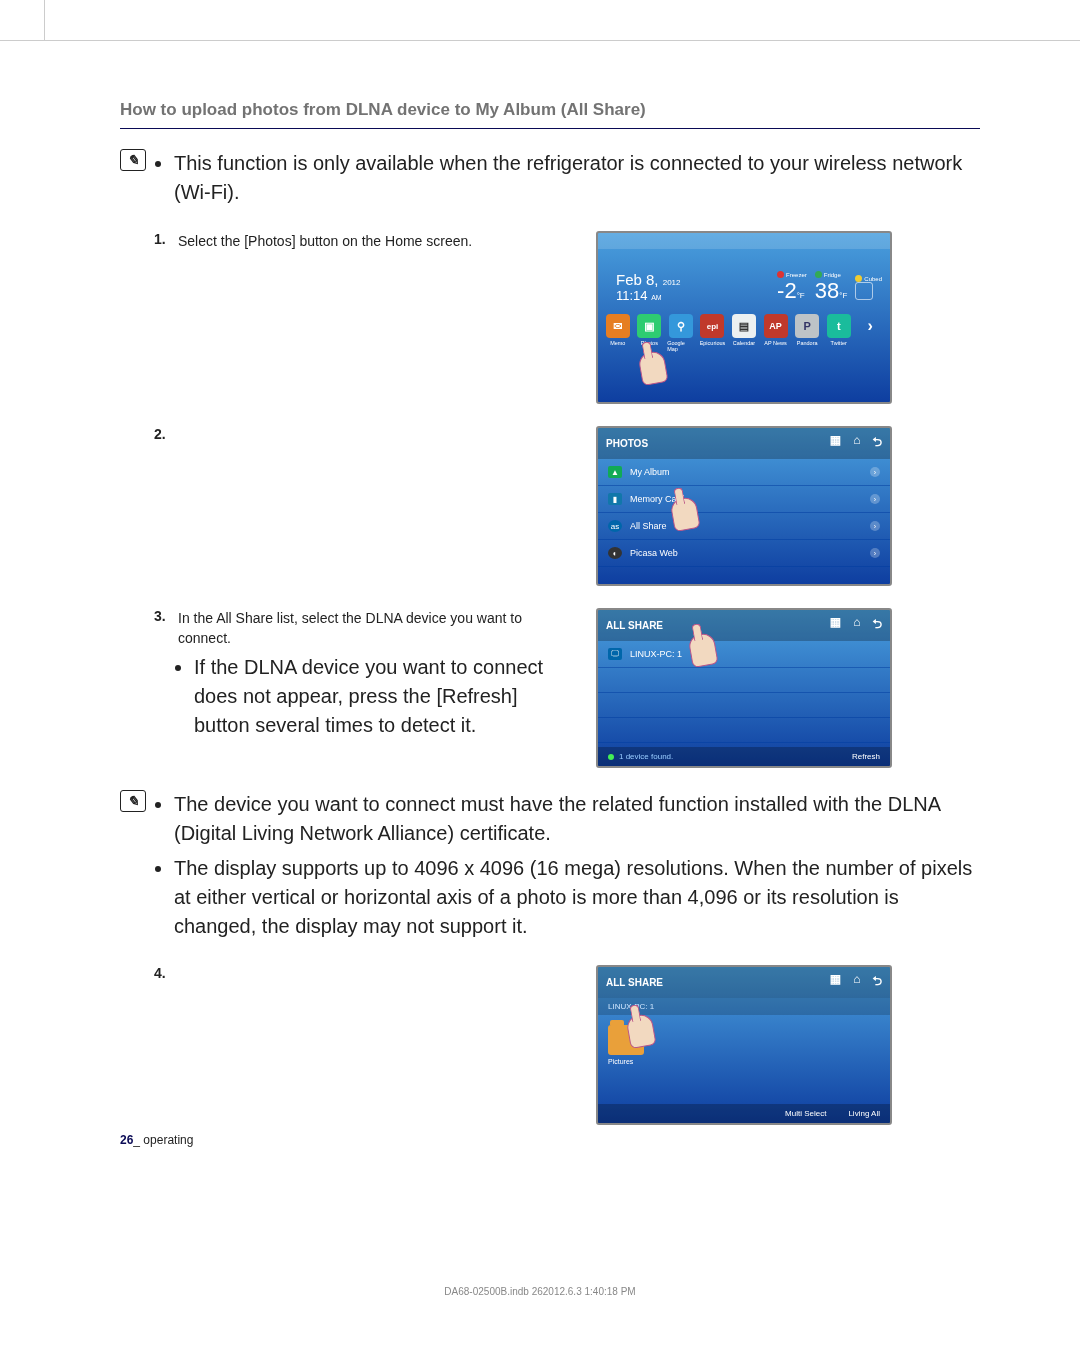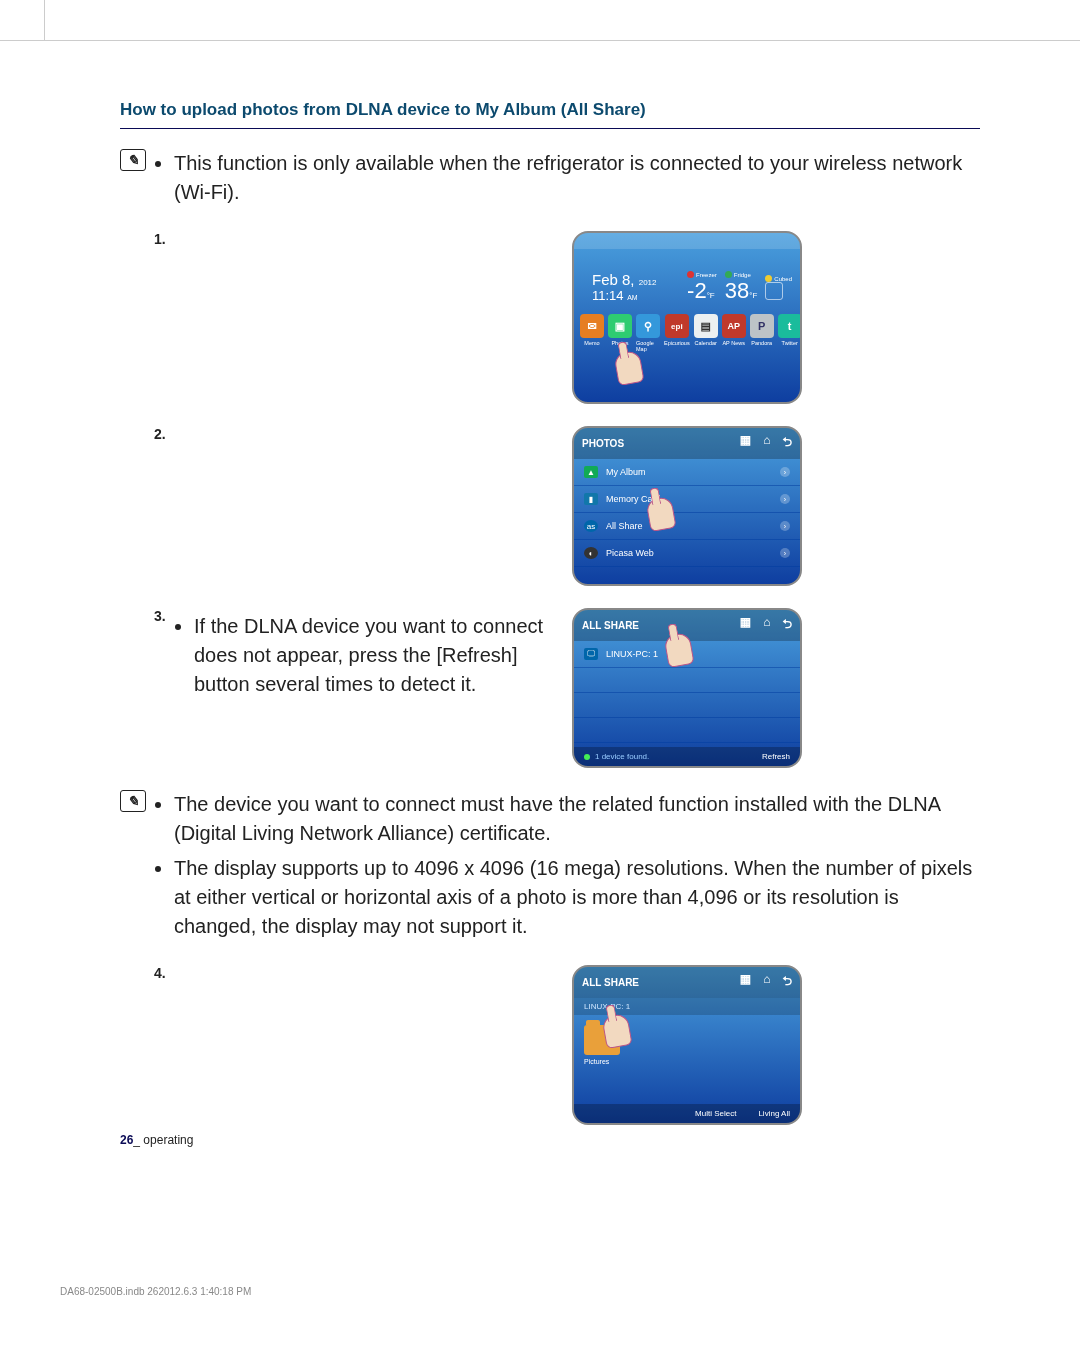--- a/index.html
+++ b/index.html
@@ -21,21 +21,21 @@
   }
   .content {
     position: absolute;
     left: 120px;
     top: 100px;
     width: 860px;
   }
   .heading {
     font-size: 17px;
     font-weight: bold;
-    color: #0c4a6e;
+    color: #737373;
     padding-bottom: 8px;
     border-bottom: 1.5px solid #0a0a55;
     margin-bottom: 20px;
   }
   .note-icon {
     display: inline-block;
     width: 26px; height: 22px;
     border: 1.5px solid #222;
     border-radius: 3px;
     position: relative;
@@ -46,28 +46,29 @@
     line-height: 20px;
     vertical-align: top;
   }
   .row { display: flex; margin-bottom: 18px; }
   .right-col { flex: 0 0 290px; }
   .icon-col { flex: 0 0 34px; }
   .text-col { flex: 1; }
   .bullet-list { list-style: disc; padding-left: 20px; font-size: 20px; line-height: 1.45; }
   .bullet-list li { margin-bottom: 6px; }
   .screenshot {
-    width: 230px;
-    border-radius: 16px;
+    width: 296px;
+    border-radius: 3px;
     border: 2px solid #888;
     overflow: hidden;
     font-size: 9px;
     color: #fff;
     position: relative;
     background: linear-gradient(#4aa0de, #0e3ea0);
+    margin-left: 24px;
   }
   .homescreen { height: 173px; }
   .hs-top { height: 16px; background: rgba(255,255,255,0.15); }
   .hs-body { padding: 22px 8px 6px 18px; display:flex; }
   .hs-date { flex:1; }
   .hs-date .d1 { font-size: 15px; font-weight: 300; }
   .hs-date .d1 .yr { font-size: 8px; }
   .hs-date .d2 { font-size: 13px; }
   .hs-date .d2 .am { font-size: 7px; }
   .hs-temps { display:flex; align-items:center; gap:8px; }
@@ -111,21 +112,21 @@
   .left-block { flex: 0 0 440px; }
   .footer-area {
     position: absolute;
     left: 120px;
     bottom: 200px;
     font-size: 12px;
   }
   .footer-area .pn { font-weight:bold; color:#0a0a55; }
   .print-foot {
     position:absolute; bottom: 50px; left: 60px; right: 60px;
-    display:flex; justify-content:flex-start; font-size:10px; color:#888;
+    display:flex; justify-content:center; font-size:10px; color:#888;
   }
 </style>
 </head>
 <body>
 
 <div class="page-border-left"></div>
 <div class="page-border-top"></div>
 
 <div class="content">
   <div class="heading">How to upload photos from DLNA device to My Album (All Share)</div>
@@ -138,20 +139,21 @@
       <ul class="bullet-list">
         <li>This function is only available when the refrigerator is connected to your wireless network (Wi-Fi).</li>
       </ul>
     </div>
   </div>
 
   <div class="two-col">
     <div class="left-block">
       <div class="step-block" style="padding-left:34px;">
         <div class="num-col">1.</div>
+        <div class="txt-col">Select the [Photos] button on the Home screen.</div>
       </div>
     </div>
     <div class="right-col">
       <div class="screenshot homescreen">
         <div class="hs-top"></div>
         <div class="hs-body">
           <div class="hs-date">
             <div class="d1"><span>Feb 8,</span> <span class="yr">2012</span></div>
             <div class="d2"><span>11:14</span> <span class="am">AM</span></div>
           </div>
@@ -261,20 +263,21 @@
         <div class="hand" style="top:70px; left:74px;"></div>
       </div>
     </div>
   </div>
 
   <div class="two-col">
     <div class="left-block">
       <div class="step-block" style="padding-left:34px;">
         <div class="num-col">3.</div>
         <div class="txt-col">
+          <div>In the All Share list, select the DLNA device you want to connect.</div>
           <ul class="bullet-list" style="padding-left:16px; margin-top:4px;">
             <li>If the DLNA device you want to connect does not appear, press the [Refresh] button several times to detect it.</li>
           </ul>
         </div>
       </div>
     </div>
     <div class="right-col">
       <div class="screenshot panel">
         <div class="panel-head">
           <span>ALL SHARE</span>

